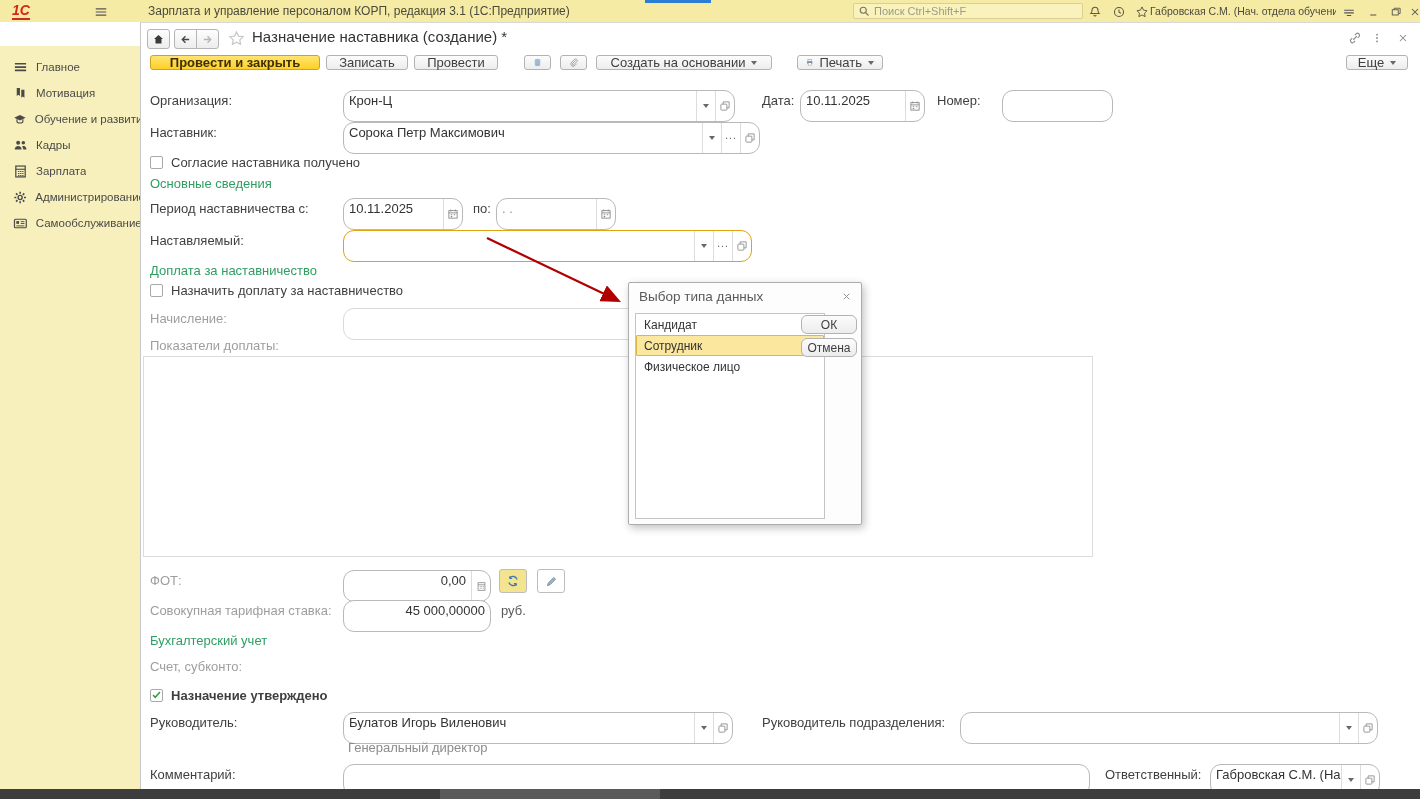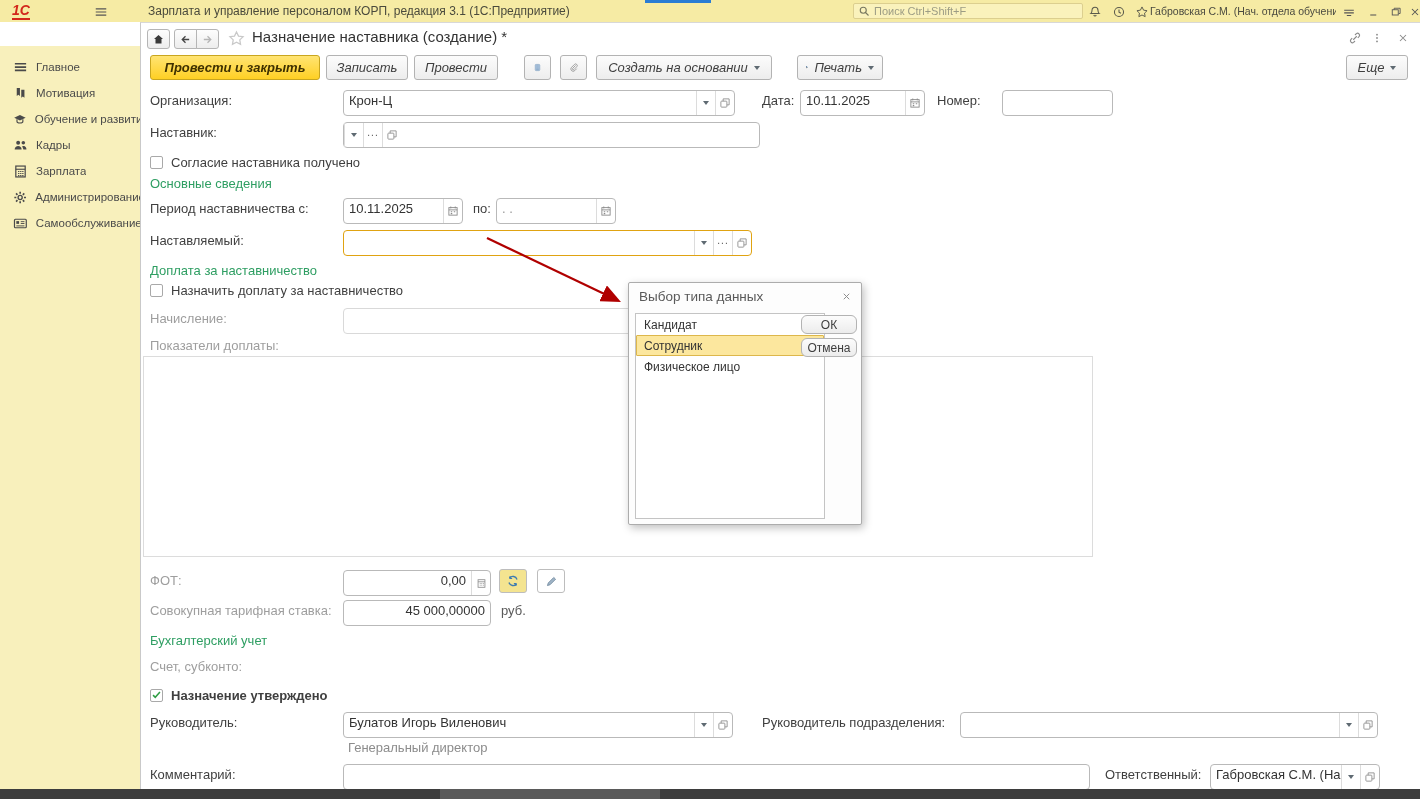--- a/index.html
+++ b/index.html
@@ -25,31 +25,31 @@
   
   .main { position:absolute; left:140px; top:22px; width:1280px; height:767px; background:#FFFFFF; border-left:1px solid #C9C9C9; border-top:1px solid #D8D8D8; }
   .bottombar { position:absolute; left:0; top:789px; width:1420px; height:10px; background:#3D3D3D; }
   .bottombar .seg { position:absolute; left:440px; top:0; width:220px; height:10px; background:#5A5A5A; }
 
   
   .navbtn { position:absolute; height:20px; background:linear-gradient(#FDFDFD,#EDEDED); border:1px solid #B5B5B5; border-radius:3px; display:flex; align-items:center; justify-content:center; }
   .form-title { position:absolute; left:252px; top:28px; font-size:15px; color:#333; white-space:nowrap; }
 
   
-  .tbtn { position:absolute; top:55px; height:25px; display:flex; align-items:center; justify-content:center; gap:6px; font-size:13px; color:#3F3F3F; background:linear-gradient(#FCFCFC,#EDEDED); border:1px solid #B3B3B3; border-radius:3px; white-space:nowrap; padding:0 8px;font-style:italic; }
+  .tbtn { position:absolute; top:55px; height:15px; display:flex; align-items:center; justify-content:center; gap:6px; font-size:13px; color:#3F3F3F; background:linear-gradient(#FCFCFC,#EDEDED); border:1px solid #B3B3B3; border-radius:3px; white-space:nowrap; padding:0 8px; }
   .tbtn.primary { background:linear-gradient(#FFE473,#FFD024); border:1px solid #C9A61F; font-weight:bold; color:#3E3000; }
   .tri { width:0; height:0; border-left:3.5px solid transparent; border-right:3.5px solid transparent; border-top:4.5px solid #5F6A72; display:inline-block; }
 
   
   .lbl { position:absolute; font-size:13px; color:#3F3F3F; height:22px; line-height:22px; white-space:nowrap; }
   .lbl.dis { color:#9E9E9E; }
   .sect { position:absolute; font-size:13px; color:#2E9E62; white-space:nowrap; }
 
   
-  .grp { position:absolute; height:26px; display:flex; background:#fff; border:1px solid #B9B9B9; border-radius:4px; }
+  .grp { position:absolute; height:32px; display:flex; background:#fff; border:1px solid #B9B9B9; border-radius:11px; }
   .grp .val { flex:1; padding:0 5px; font-size:13px; color:#333; line-height:20px; white-space:nowrap; overflow:hidden; }
   .grp .val.r { text-align:right; }
   .grp .val.ph { color:#A8A8A8; }
   .grp .cell { width:19px; border-left:1px solid #DCDCDC; display:flex; align-items:center; justify-content:center; }
   .grp .cell.dots::after { content:"..."; font-size:10px; color:#555; letter-spacing:1px; line-height:10px; margin-top:-4px; }
   .grp.dis { border-color:#D9D9D9; }
   .grp.dis .cell { border-left-color:#EAEAEA; }
   .grp.dis .tri { border-top-color:#C2C2C2; }
   .grp.hl { border:1px solid #E0A312; }
   .sidebtn { position:absolute; width:28px; height:24px; border:1px solid #BDBDBD; border-radius:3px; background:#fff; display:flex; align-items:center; justify-content:center; }
@@ -300,20 +300,21 @@
         </svg>
       </span>
   </div>
   <div class="lbl" style="left:937px; top:90px">Номер:</div>
   <div class="grp" style="left:1002px; top:90px; width:111px">
     <span class="val"></span>
   </div>
 
   <div class="lbl" style="left:150px; top:122px">Наставник:</div>
   <div class="grp" style="left:343px; top:122px; width:417px">
+    <span class="val">Сорока Петр Максимович</span>
     <span class="cell">
         <i class="tri"></i>
       </span>
     <span class="cell dots"></span>
     <span class="cell">
         <svg width="12" height="12" viewBox="0 0 16 16" fill="none" stroke="#8F8F8F" stroke-width="1.2">
           <rect x="2.5" y="5.5" width="8" height="8" rx="1"></rect>
           <path d="M5.5 5.5v-3h8v8h-3"></path>
         </svg>
       </span>

